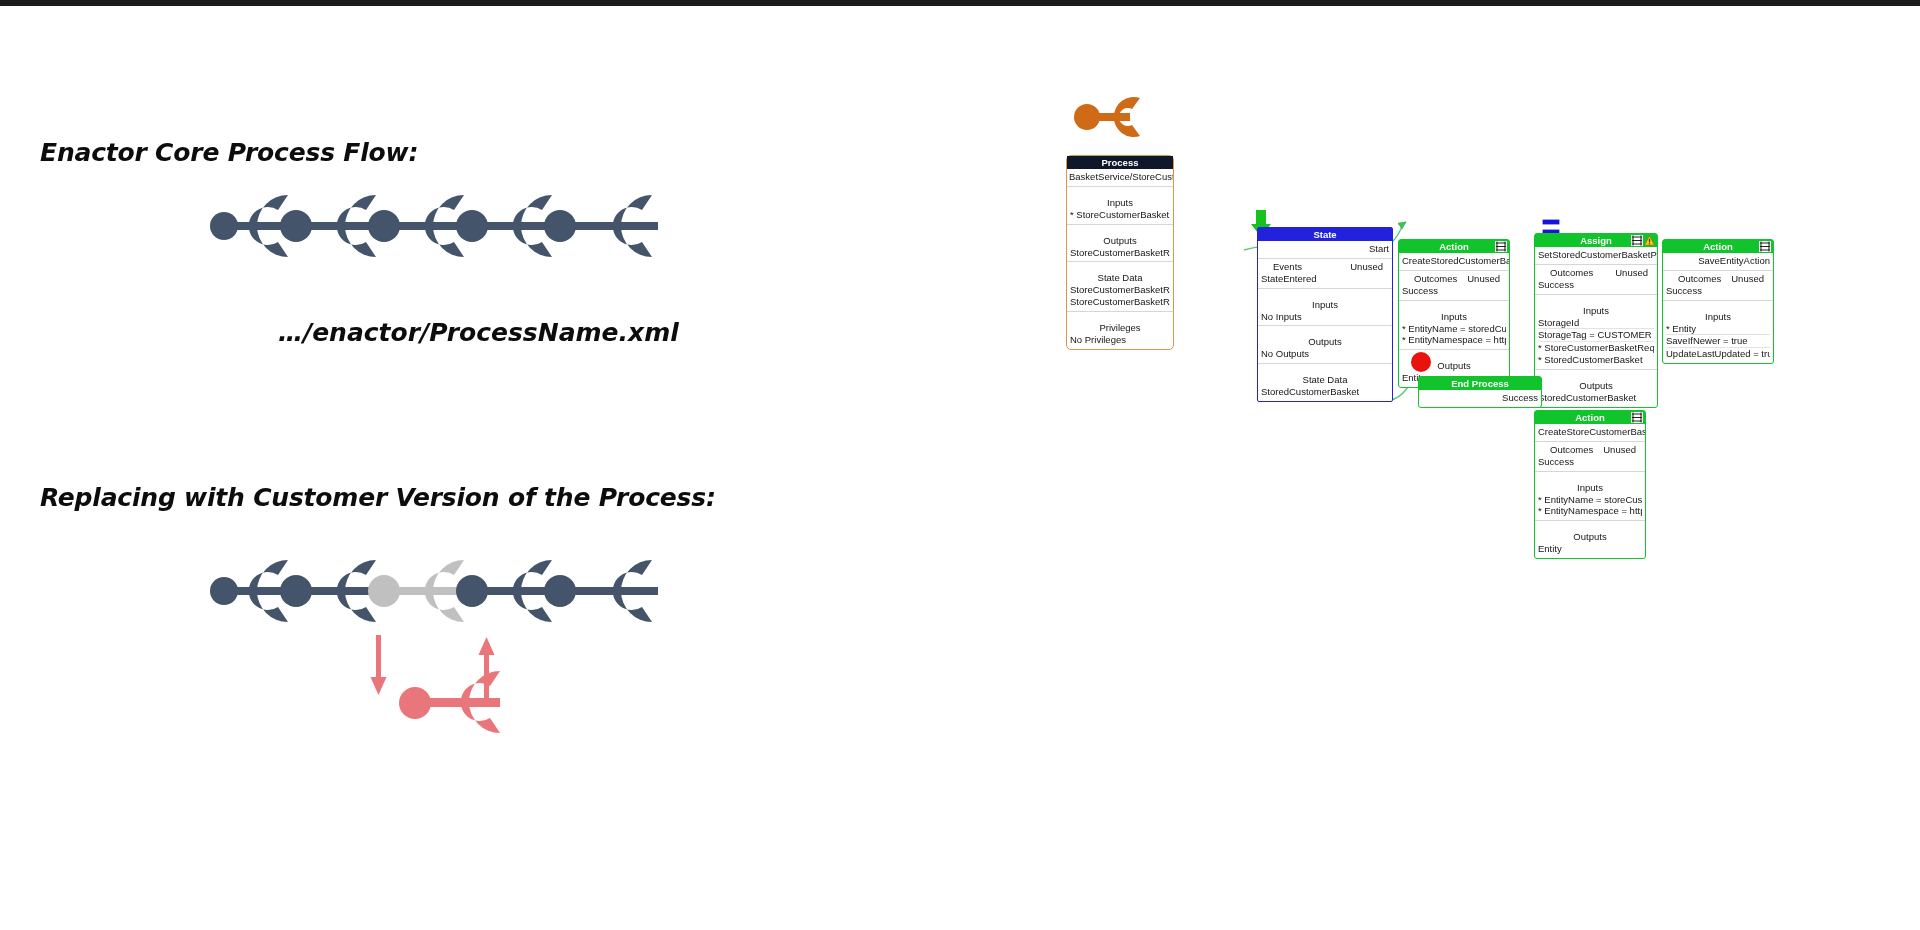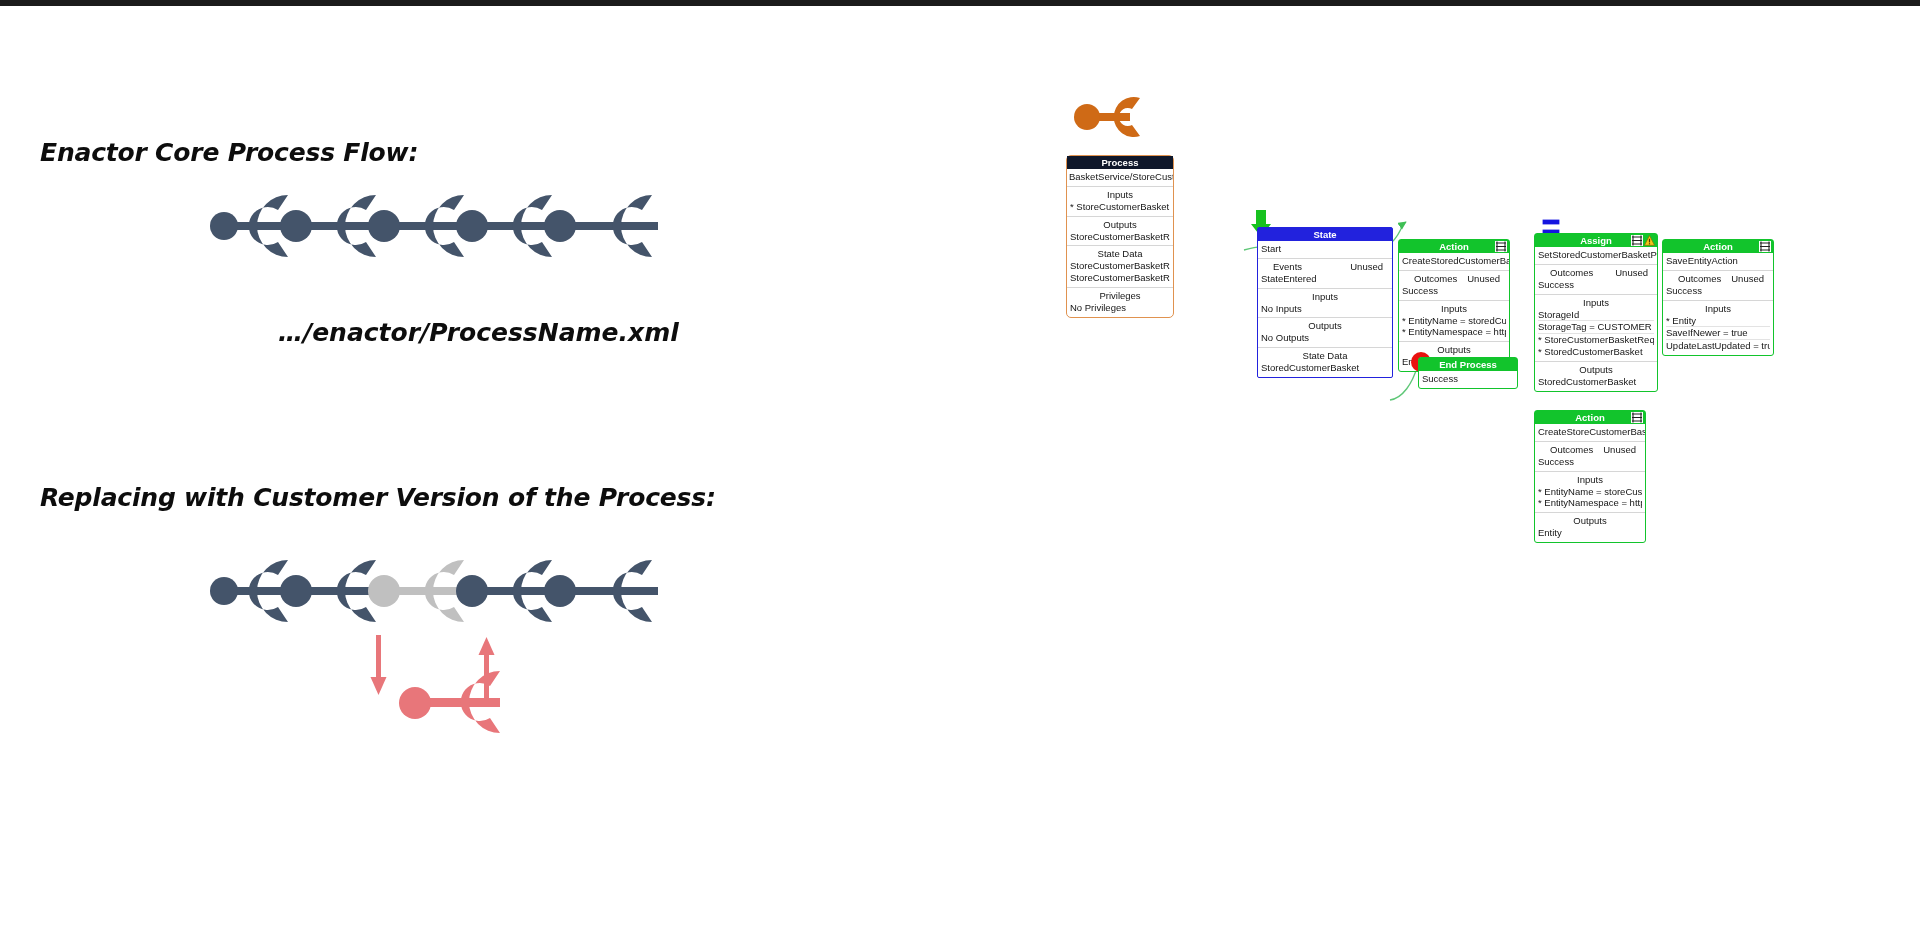--- a/index.html
+++ b/index.html
@@ -71,41 +71,41 @@
     font-size: 9.5px;
     font-weight: bold;
     color: #ffffff;
     position: relative;
   }
   .green .node-hdr  { background: #12c42c; }
   .blue  .node-hdr  { background: #2222dd; }
   .orange .node-hdr { background: #0f172a; }
 
   .node-title {
-    text-align: left;
+    text-align: right;
     padding: 2px 3px 3px 3px;
     font-size: 9.5px;
     color: #151515;
     white-space: nowrap;
     overflow: hidden;
   }
   .node-title.left { text-align: left; }
 
   .sect {
     border-top: 1px solid #d6d6d6;
     padding: 2px 3px 3px 3px;
   }
   .sect-hd {
     display: flex;
     justify-content: space-between;
     font-size: 9.5px;
     color: #151515;
     padding: 0 6px 0 12px;
   }
-  .sect-hd.center { justify-content: center; padding-left: 0; padding-right: 0; }
+  .sect-hd.center { justify-content: center; padding-left: 0; padding-right: 0; margin-top: 8px; }
   .row {
     font-size: 9.5px;
     color: #151515;
     white-space: nowrap;
     overflow: hidden;
   }
   .row.ruled { border-top: 1px solid #e3e3e3; }
 
   .hdr-icons {
     position: absolute;
@@ -417,18 +417,18 @@
     <div class="sect">
       <div class="sect-hd center">Outputs</div>
       <div class="row">Entity</div>
     </div>
   </div>
 
   <svg style="position:absolute; left:370px; top:351px;" width="22" height="22" viewBox="0 0 22 22">
     <circle cx="11" cy="11" r="10" fill="#e8120f"></circle>
   </svg>
 
-  <div class="node green" style="left:378px; top:357px; width:100px;">
+  <div class="node green" style="left:378px; top:376px; width:124px;">
     <div class="node-hdr">End Process</div>
     <div class="node-title">Success</div>
   </div>
 
 </div>
 
 </body></html>

